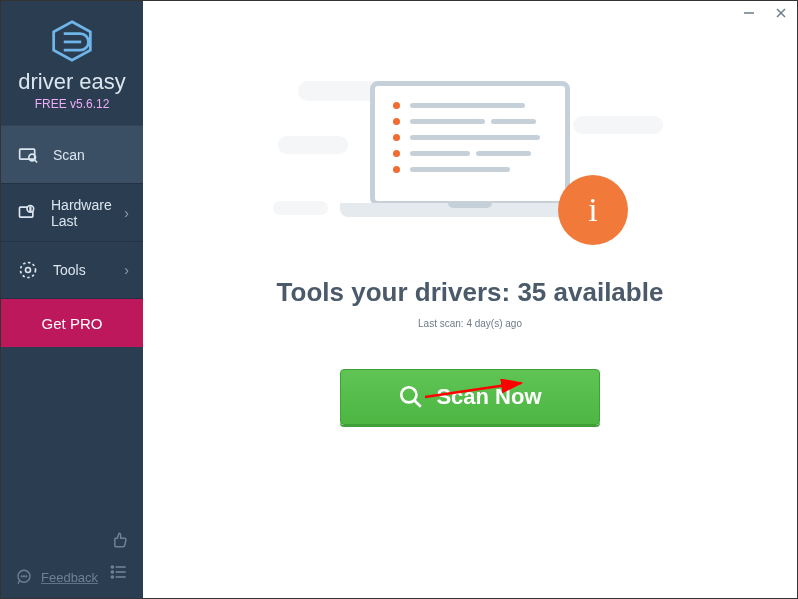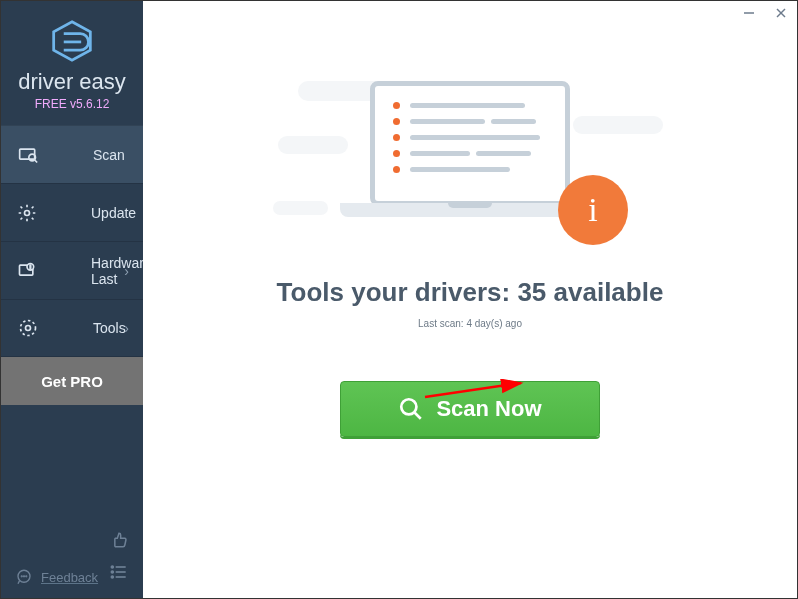--- a/index.html
+++ b/index.html
@@ -63,44 +63,43 @@
   .nav-item {
     display: flex;
     align-items: center;
     height: 58px;
     padding: 0 16px;
     color: #dbe5ef;
     font-size: 14px;
     cursor: pointer;
     border-top: 1px solid rgba(0,0,0,0.15);
     position: relative;
-    gap: 40px;
   }
   .nav-item:last-of-type { border-bottom: 1px solid rgba(0,0,0,0.15); }
   .nav-item.active { background: #3a4f64; }
   .nav-icon {
     width: 22px;
     height: 22px;
     margin-right: 14px;
     display: flex;
     align-items: center;
     justify-content: center;
     color: #dbe5ef;
   }
   .nav-chevron {
     position: absolute;
     right: 14px;
     color: #8ea0b2;
     font-size: 14px;
   }
   .get-pro {
-    background: #737373;
+    background: #be185d;
     color: #fff;
     font-size: 15px;
-    font-weight: bold;
+    font-weight: normal;
     height: 48px;
     display: flex;
     align-items: center;
     justify-content: center;
     cursor: pointer;
     text-align: right;
   }
   .sidebar-bottom {
     margin-top: auto;
     padding: 12px 14px;
@@ -189,21 +188,21 @@
     font-size: 26px;
     font-weight: 700;
     color: #4a5a6a;
   }
   .sub {
     margin-top: 10px;
     font-size: 10px;
     color: #6d7a87;
   }
   .scan-btn {
-    margin-top: 52px;
+    margin-top: 40px;
     width: 260px;
     height: 56px;
     background: linear-gradient(#5fc454, #4db643);
     border: 1px solid #3fa037;
     border-radius: 4px;
     display: flex;
     align-items: center;
     justify-content: center;
     color: #fff;
     font-size: 22px;
@@ -251,29 +250,20 @@
     <div class="nav">
       <div class="nav-item active">
         <span class="nav-icon">
           <svg width="20" height="20" viewBox="0 0 24 24" fill="none" stroke="currentColor" stroke-width="2">
             <rect x="2" y="5" width="18" height="12" rx="1"></rect>
             <circle cx="17" cy="15" r="4"></circle>
               <line x1="20" y1="18" x2="23" y2="21"></line>
           </svg>
         </span>
         <span>Scan</span>
-      </div>
-      <div class="nav-item">
-        <span class="nav-icon">
-          <svg width="20" height="20" viewBox="0 0 24 24" fill="none" stroke="currentColor" stroke-width="2">
-            <circle cx="12" cy="12" r="3"></circle>
-            <path d="M12 2v3M12 19v3M4.2 4.2l2.1 2.1M17.7 17.7l2.1 2.1M2 12h3M19 12h3M4.2 19.8l2.1-2.1M17.7 6.3l2.1-2.1"></path>
-          </svg>
-        </span>
-        <span>Update</span>
       </div>
       <div class="nav-item">
         <span class="nav-icon">
           <svg width="20" height="20" viewBox="0 0 24 24" fill="none" stroke="currentColor" stroke-width="2">
             <rect x="3" y="5" width="16" height="12" rx="1"></rect>
             <circle cx="16" cy="7" r="4" fill="#2b3d50"></circle>
             <text x="16" y="10" font-size="7" fill="currentColor" text-anchor="middle">i</text>
           </svg>
         </span>
         <span>Hardware Last</span>

